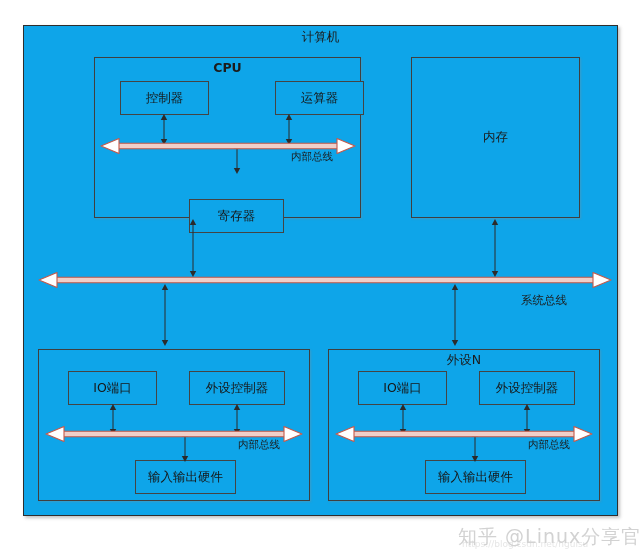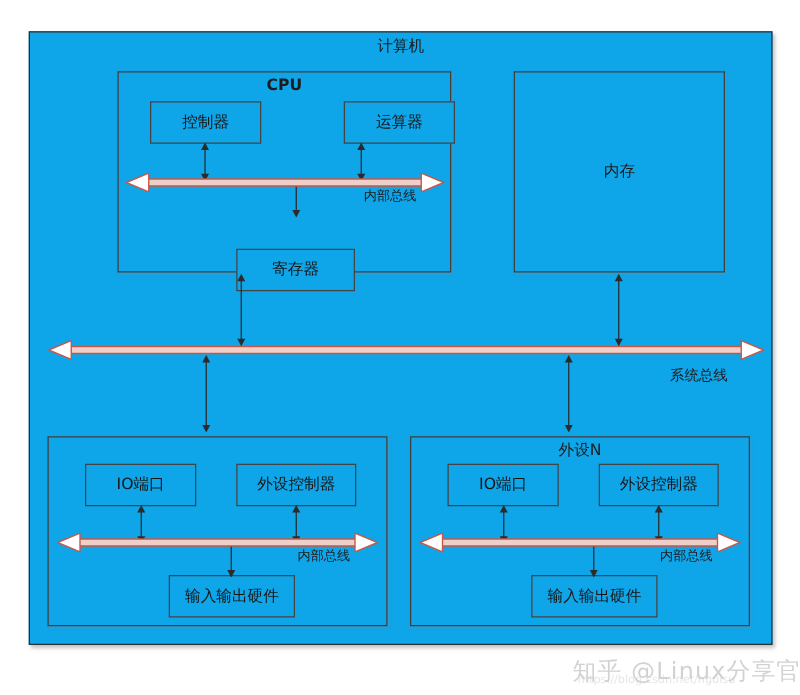--- a/index.html
+++ b/index.html
@@ -163,21 +163,21 @@
   <div class="lbl" style="left:411px; top:131px; width:169px; text-align:center; font-size:12.5px;">内存</div>
 
   <div class="busarrow" style="left:38px; top:272px;">
     <svg width="574" height="16" viewBox="0 0 574 16">
       <path d="M18 5.2 L556 5.2 L556 10.8 L18 10.8 Z" fill="#f0cfc9" stroke="#c4594a" stroke-width="1.1"></path>
       <path d="M1 8 L19 0.5 L19 15.5 Z" fill="#ffffff" stroke="#c4594a" stroke-width="1.1" stroke-linejoin="round"></path>
       <path d="M573 8 L555 0.5 L555 15.5 Z" fill="#ffffff" stroke="#c4594a" stroke-width="1.1" stroke-linejoin="round"></path>
     </svg>
   </div>
 
-  <div class="sysbus-lbl" style="left:536px; top:293px;">系统总线</div>
+  <div class="sysbus-lbl" style="left:521px; top:293px;">系统总线</div>
 
   <div class="varrow" style="left:187px; top:219px;">
     <svg width="12" height="58" viewBox="0 0 12 58">
       <line x1="6" y1="4" x2="6" y2="54" stroke="#2b2b2b" stroke-width="1"></line>
       <path d="M6 0 L9.2 6 L2.8 6 Z" fill="#2b2b2b"></path>
       <path d="M6 58 L2.8 52 L9.2 52 Z" fill="#2b2b2b"></path>
     </svg>
   </div>
 
   <div class="varrow" style="left:489px; top:219px;">

